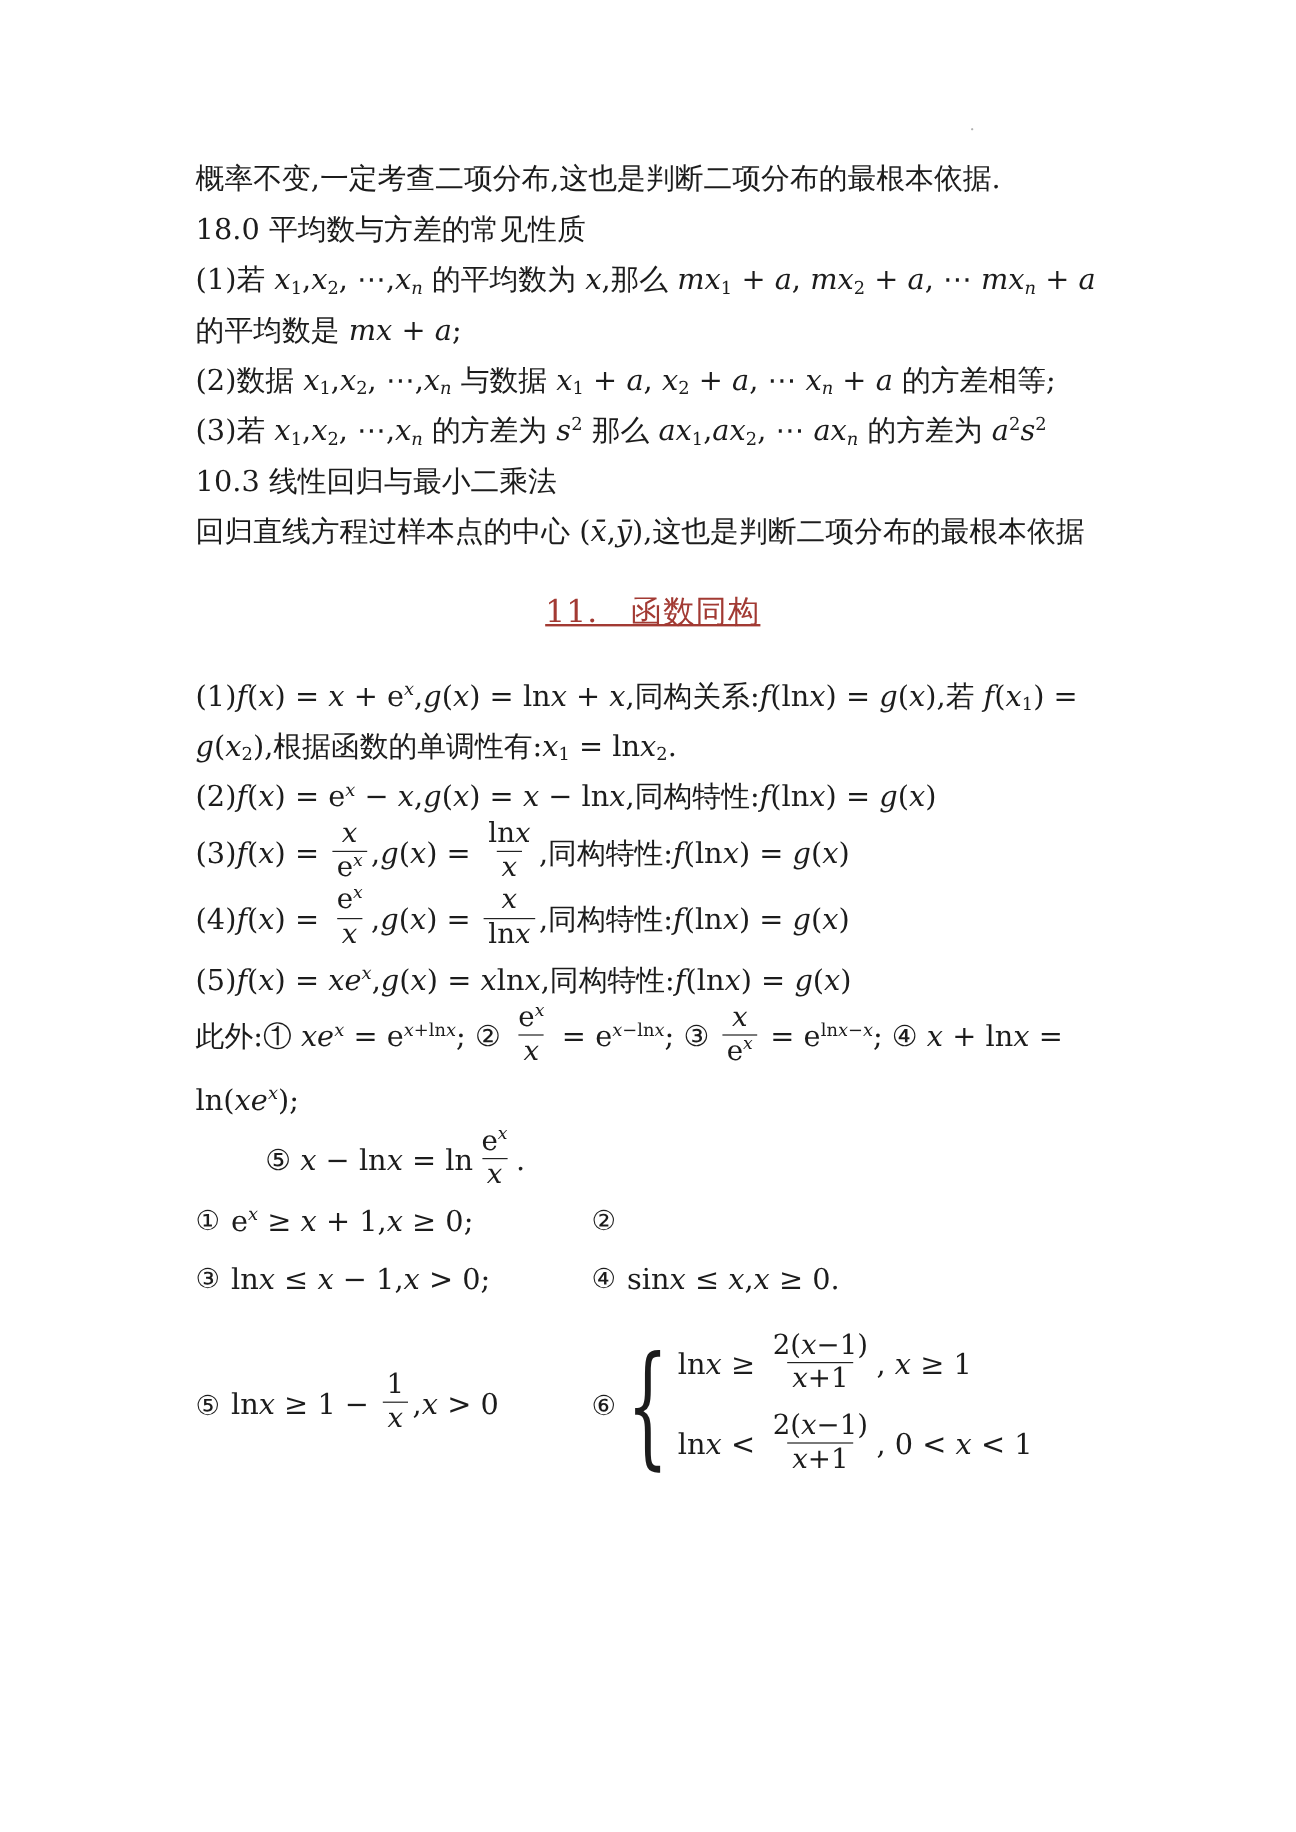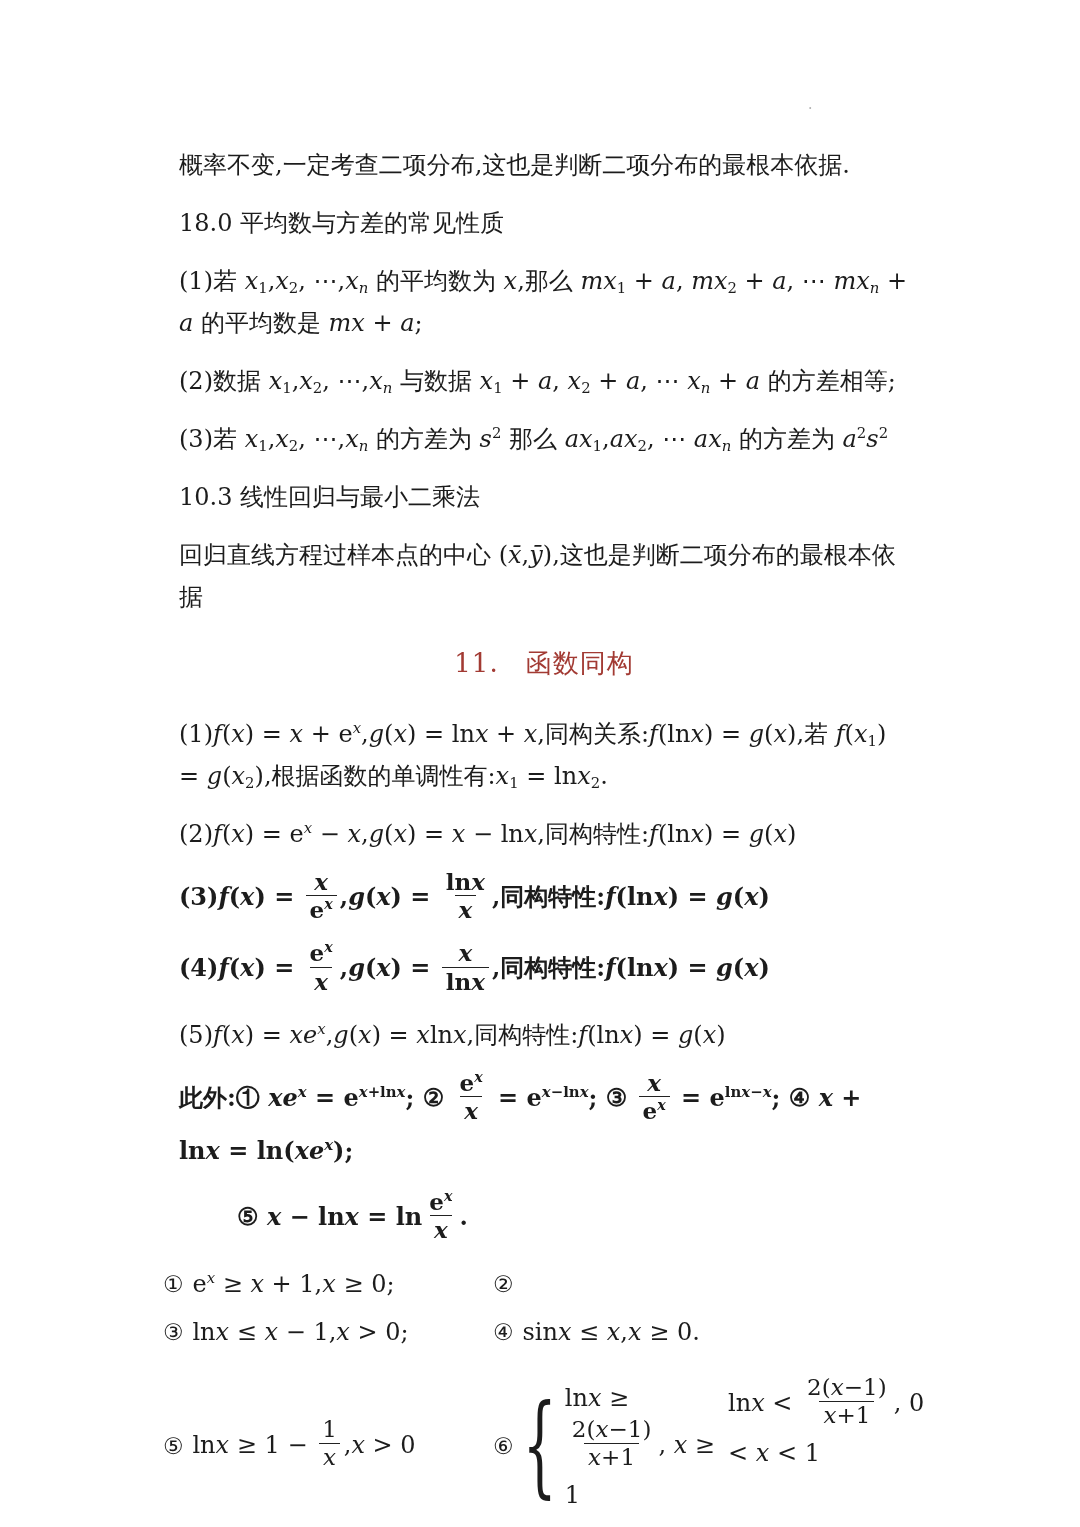--- a/index.html
+++ b/index.html
@@ -6,52 +6,52 @@
   .page{
     position:relative;
     width:1080px;height:1527px;
     margin:0 auto;
     background:#ffffff;
     font-family:"DejaVu Serif","Liberation Serif",serif;
     color:#1c1c1c;
     overflow:hidden;
   }
   .content{position:absolute;left:163px;top:128px;width:762px;}
-  p.line{margin:16px;font-size:24px;line-height:42px;}
-  p.line.tall{line-height:48px;font-weight:bold;}
+  p.line{margin:0;font-size:24px;line-height:42px;}
+  p.line.tall{line-height:48px;}
   .indent{padding-left:58px;}
   .mk-i{font-style:italic;}
   .mk-m,.mk-t{font-style:normal;}
   sup{font-size:.62em;vertical-align:super;line-height:0;}
   sub{font-size:.62em;vertical-align:-0.25em;line-height:0;}
   .frac{
     display:inline-flex;flex-direction:column;align-items:center;
     vertical-align:middle;line-height:1.18;margin:0 3px;
     transform:translateY(-3px);font-size:.96em;
   }
   .frac .num{padding:0 4px;}
   .frac .den{border-top:1.4px solid #222;padding:0 4px;}
   .heading{
     font-size:26px;font-weight:normal;text-align:center;
-    margin:28px 0 32px 0;letter-spacing:1px;
+    margin:28px 0 32px 0;letter-spacing:1px;text-decoration:underline;
   }
   .h11{color:#a23a33;}
   .h12{color:#b5332a;margin:16px 0 54px 0;}
   .star{margin-right:6px;}
   .ineq-grid{display:grid;grid-template-columns:330px 1fr;row-gap:6px;}
   .ineq-row3{display:grid;grid-template-columns:330px 1fr;align-items:center;margin-top:24px;}
   p.ineq-item{display:flex;align-items:center;margin:0;font-size:24px;line-height:42px;}
   .cnum{margin-right:9px;font-family:"DejaVu Sans","Liberation Sans",sans-serif;font-size:.95em;}
   .cases{display:inline-flex;align-items:center;}
   .brace{
     display:inline-block;font-size:54px;line-height:1;
     transform:scaleY(2.05);transform-origin:center;
     margin-right:8px;font-weight:300;color:#1c1c1c;
   }
-  .cases-rows{display:inline-flex;flex-direction:row;row-gap:12px;}
+  .cases-rows{display:inline-flex;flex-direction:column;row-gap:12px;}
   .stray{position:absolute;left:808px;top:96px;font-size:14px;color:#b0b0b0;}
 </style>
 </head>
 <body>
 
 <div class="page">
   <span class="stray">.</span>
 
   <div class="content">
 

